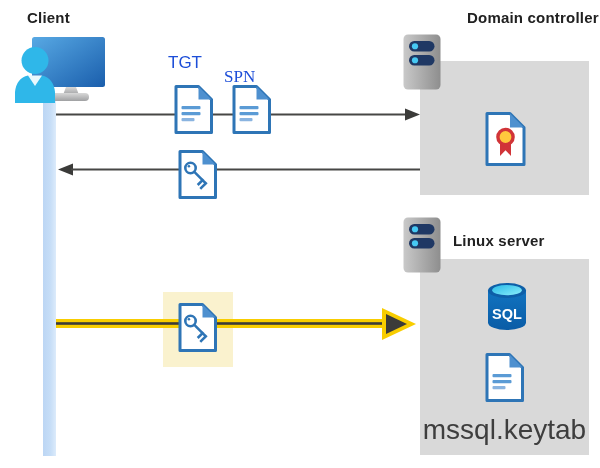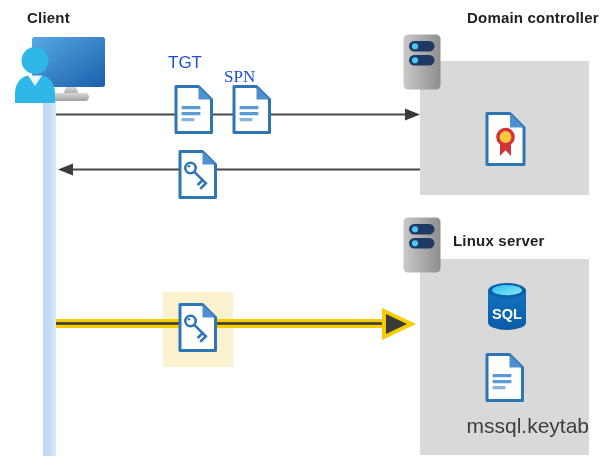--- a/index.html
+++ b/index.html
@@ -3,21 +3,21 @@
 <meta charset="utf-8">
 <style>
   html,body{margin:0;padding:0;background:#fff;}
   #stage{position:relative;width:600px;height:468px;background:#ffffff;overflow:hidden;
          font-family:"Liberation Sans",sans-serif;}
   .abs{position:absolute;}
   .title{font-weight:bold;color:#212121;font-size:15px;line-height:28px;letter-spacing:.2px;}
   .small-label{font-size:17px;color:#1d4ed8;}
   .graybox{background:#D9D9D9;}
   .lifeline{background:linear-gradient(90deg,#BCD6F4 0%,#C7DEF7 60%,#DCEBFB 100%);}
-  .file-label{font-size:21px;color:#3E3E3E;text-align:right;}
+  .file-label{font-size:28px;color:#3E3E3E;text-align:center;}
   .yellow-hl{background:#FAF2CE;}
   svg{display:block;}
 </style>
 </head>
 <body>
 
 <div id="stage">
 
   <svg width="0" height="0" style="position:absolute" aria-hidden="true">
     <defs>

